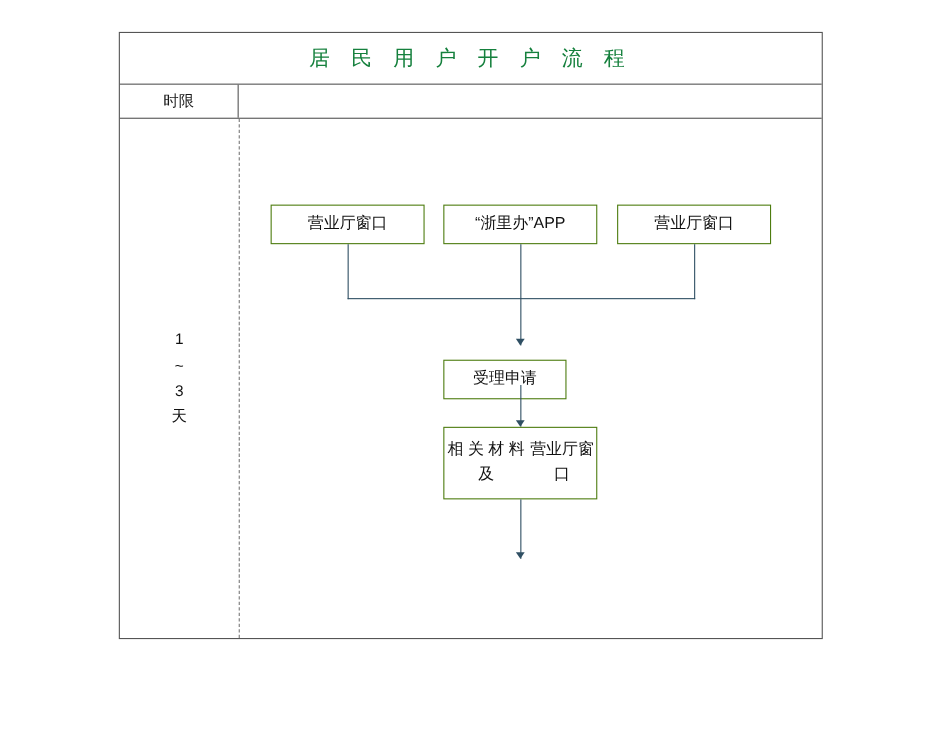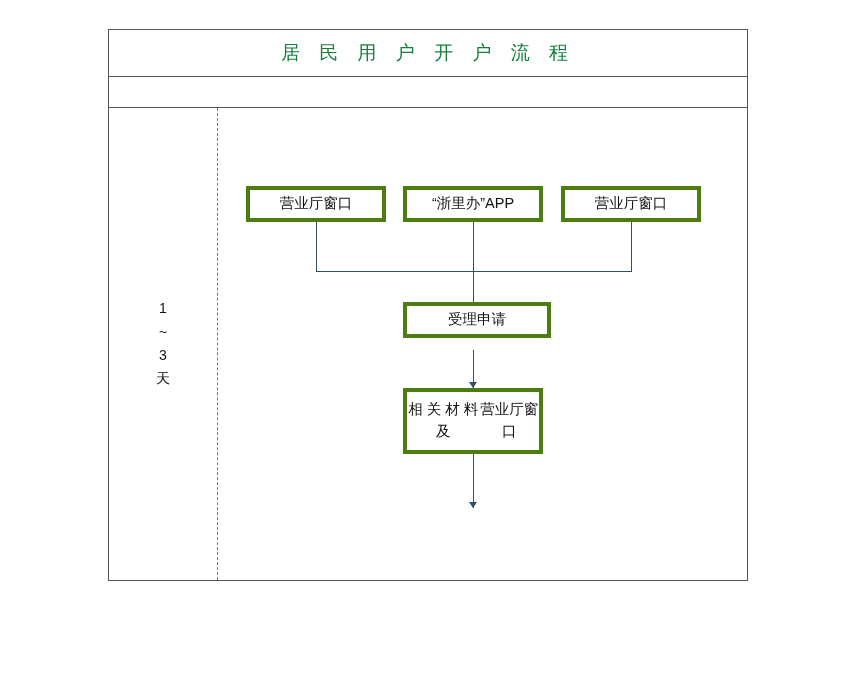--- a/index.html
+++ b/index.html
@@ -113,39 +113,39 @@
   .flow {
     position: absolute;
     left: 108px;
     top: 0;
     right: 0;
     bottom: 0;
   }
 
   .node {
     position: absolute;
-    border: 4px solid #4d7c0f;
+    border: 1px solid #4d7c0f;
     background: #fff;
     box-sizing: border-box;
     display: flex;
     align-items: center;
     justify-content: center;
     text-align: center;
     font-size: 14.5px;
     color: #111;
     line-height: 1.5;
   }
 
   
   .n-window   { left: 29px;  top: 78px;  width: 140px; height: 36px; }
   .n-app      { left: 186px; top: 78px;  width: 140px; height: 36px; align-items: center; }
   .n-wechat   { left: 344px; top: 78px;  width: 140px; height: 36px; }
 
   
-  .n-accept   { left: 186px; top: 194px; width: 148px; height: 36px; }
+  .n-accept   { left: 186px; top: 219px; width: 112px; height: 36px; }
   .n-material { left: 186px; top: 280px; width: 140px; height: 66px; flex-direction: row; }
   .n-ontime   { left: 186px; top: 400px; width: 140px; height: 36px; }
 
   
   .ln { position: absolute; background: #2f4f63; }
   .v { width: 1px; }
   .h { height: 1px; }
 
   
   .drop-left   { left: 99px;  top: 114px; height: 50px; }
@@ -173,20 +173,21 @@
 </head>
 <body>
 
 <div class="frame">
 
   <div class="title-row">
     <div class="title-text">居 民 用 户 开 户 流 程</div>
   </div>
 
   <div class="head-row">
+    <div class="head-cell-left">时限</div>
   </div>
 
   <div class="body-row">
 
     <div class="duration">
       <span>1</span>
       <span>~</span>
       <span>3</span>
       <span>天</span>
     </div>

